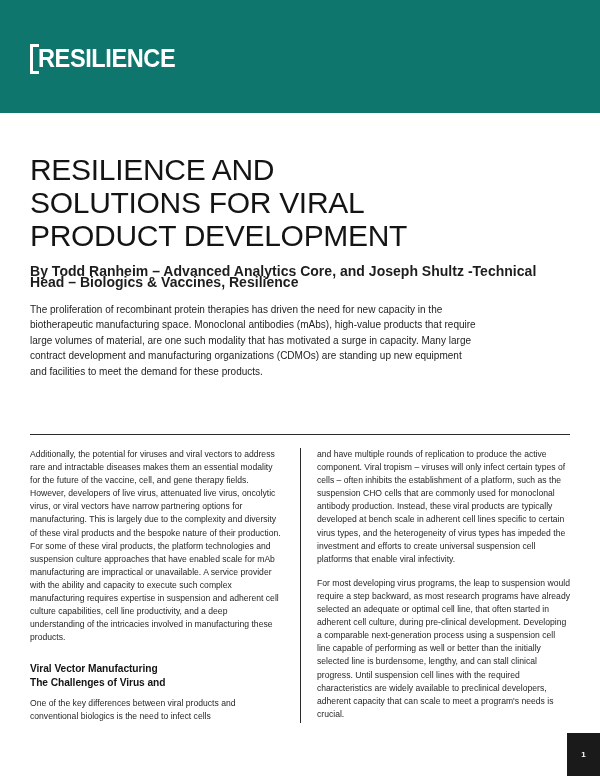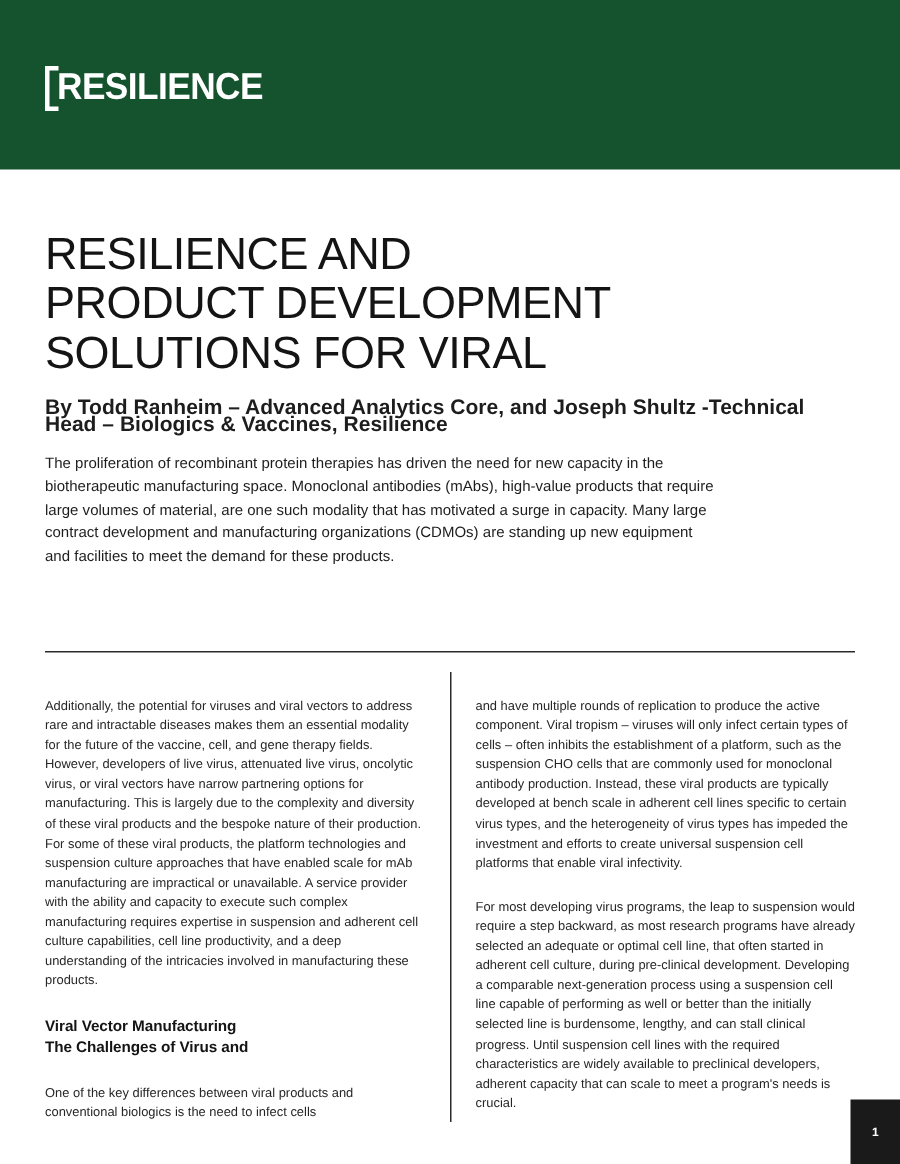--- a/index.html
+++ b/index.html
@@ -20,21 +20,21 @@
     box-sizing: border-box;
   }
 
   
   .header-band {
     position: absolute;
     top: 0;
     left: 0;
     width: 600px;
     height: 113px;
-    background: #14532d;
+    background: #0f766e;
   }
   .logo {
     position: absolute;
     left: 30px;
     top: 44px;
     display: flex;
     align-items: stretch;
     height: 30px;
   }
   .logo-bracket {
@@ -116,21 +116,21 @@
     gap: 0;
   }
   .col {
     width: 253px;
     font-size: 8.6px;
     line-height: 13.1px;
     color: #262626;
     letter-spacing: 0.005px;
   }
   .col p {
-    margin: 16px 0 11px 0;
+    margin: 0 0 11px 0;
   }
   .col p:last-child { margin-bottom: 0; }
   .col-left { padding-right: 0; }
   .divider {
     width: 1px;
     background: #2a2a2a;
     margin: 0 16px 0 17px;
     align-self: stretch;
   }
   .col-right { width: 253px; }
@@ -173,22 +173,22 @@
     <div class="logo">
       <span class="logo-bracket"></span>
       <span class="logo-word">RESILIENCE</span>
     </div>
   </div>
 
   <div class="content">
 
     <h1 class="title">
       <span class="tl">RESILIENCE AND</span>
+      <span class="tl">SOLUTIONS FOR VIRAL</span>
       <span class="tl">PRODUCT DEVELOPMENT</span>
-      <span class="tl">SOLUTIONS FOR VIRAL</span>
     </h1>
 
     <p class="byline">By Todd Ranheim – Advanced Analytics Core, and Joseph Shultz -Technical Head – Biologics &amp; Vaccines, Resilience</p>
 
     <p class="lead">The proliferation of recombinant protein therapies has driven the need for new capacity in the biotherapeutic manufacturing space. Monoclonal antibodies (mAbs), high-value products that require large volumes of material, are one such modality that has motivated a surge in capacity. Many large contract development and manufacturing organizations (CDMOs) are standing up new equipment and facilities to meet the demand for these products.</p>
 
   </div>
 
   <div class="rule"></div>
 

